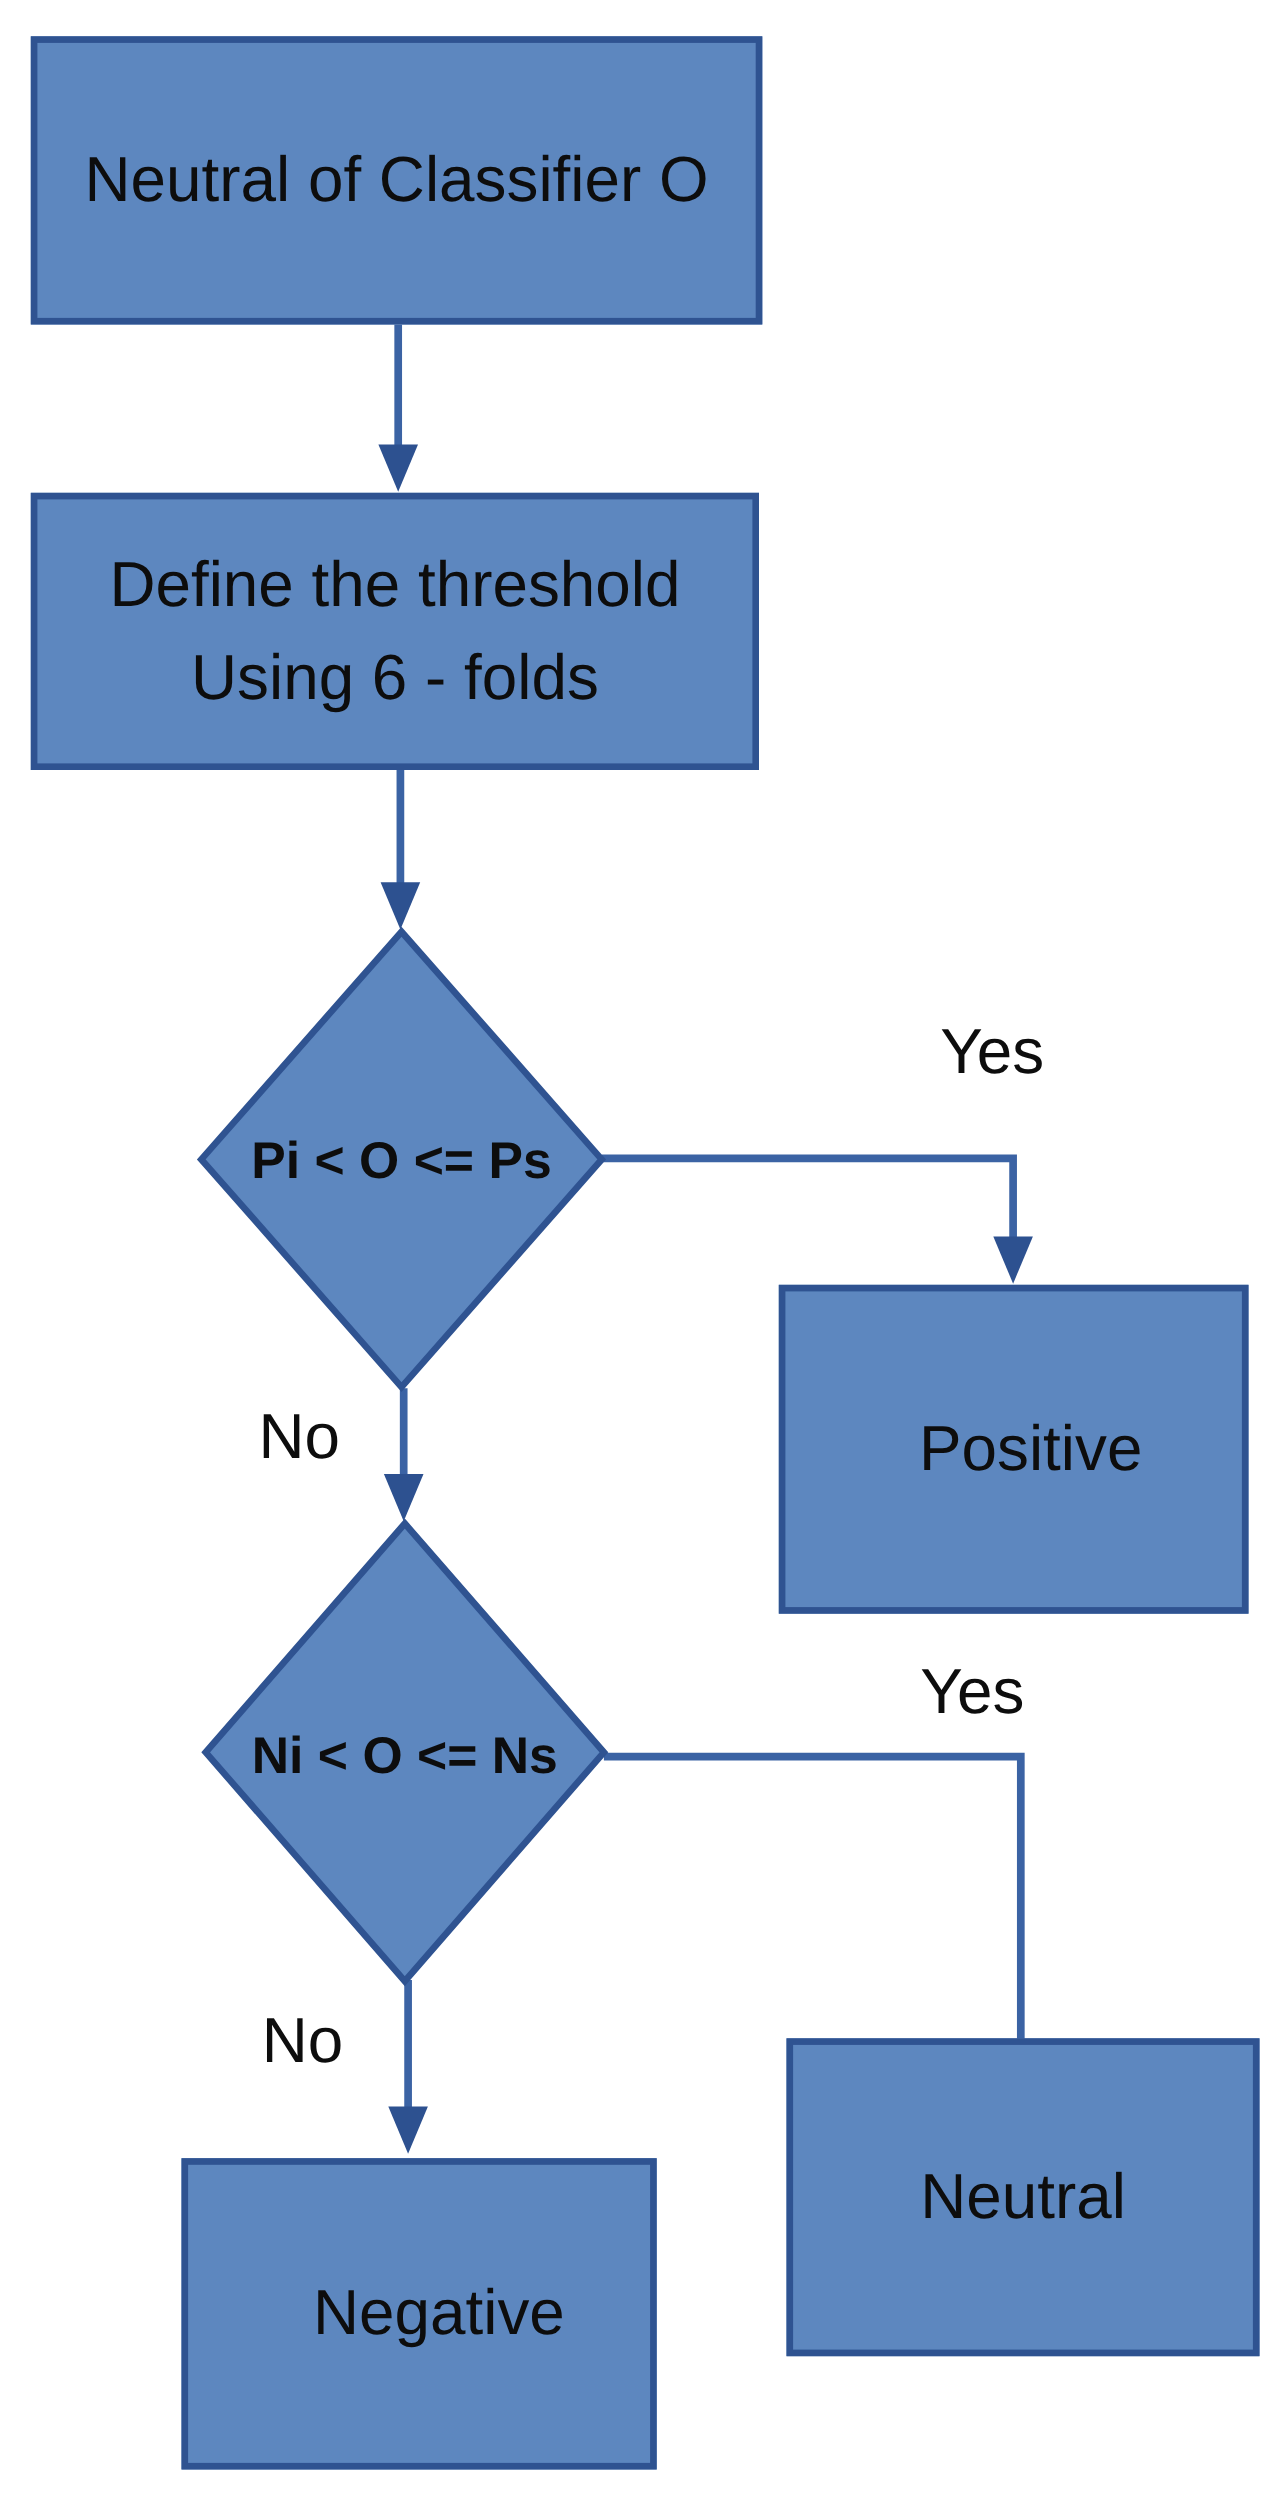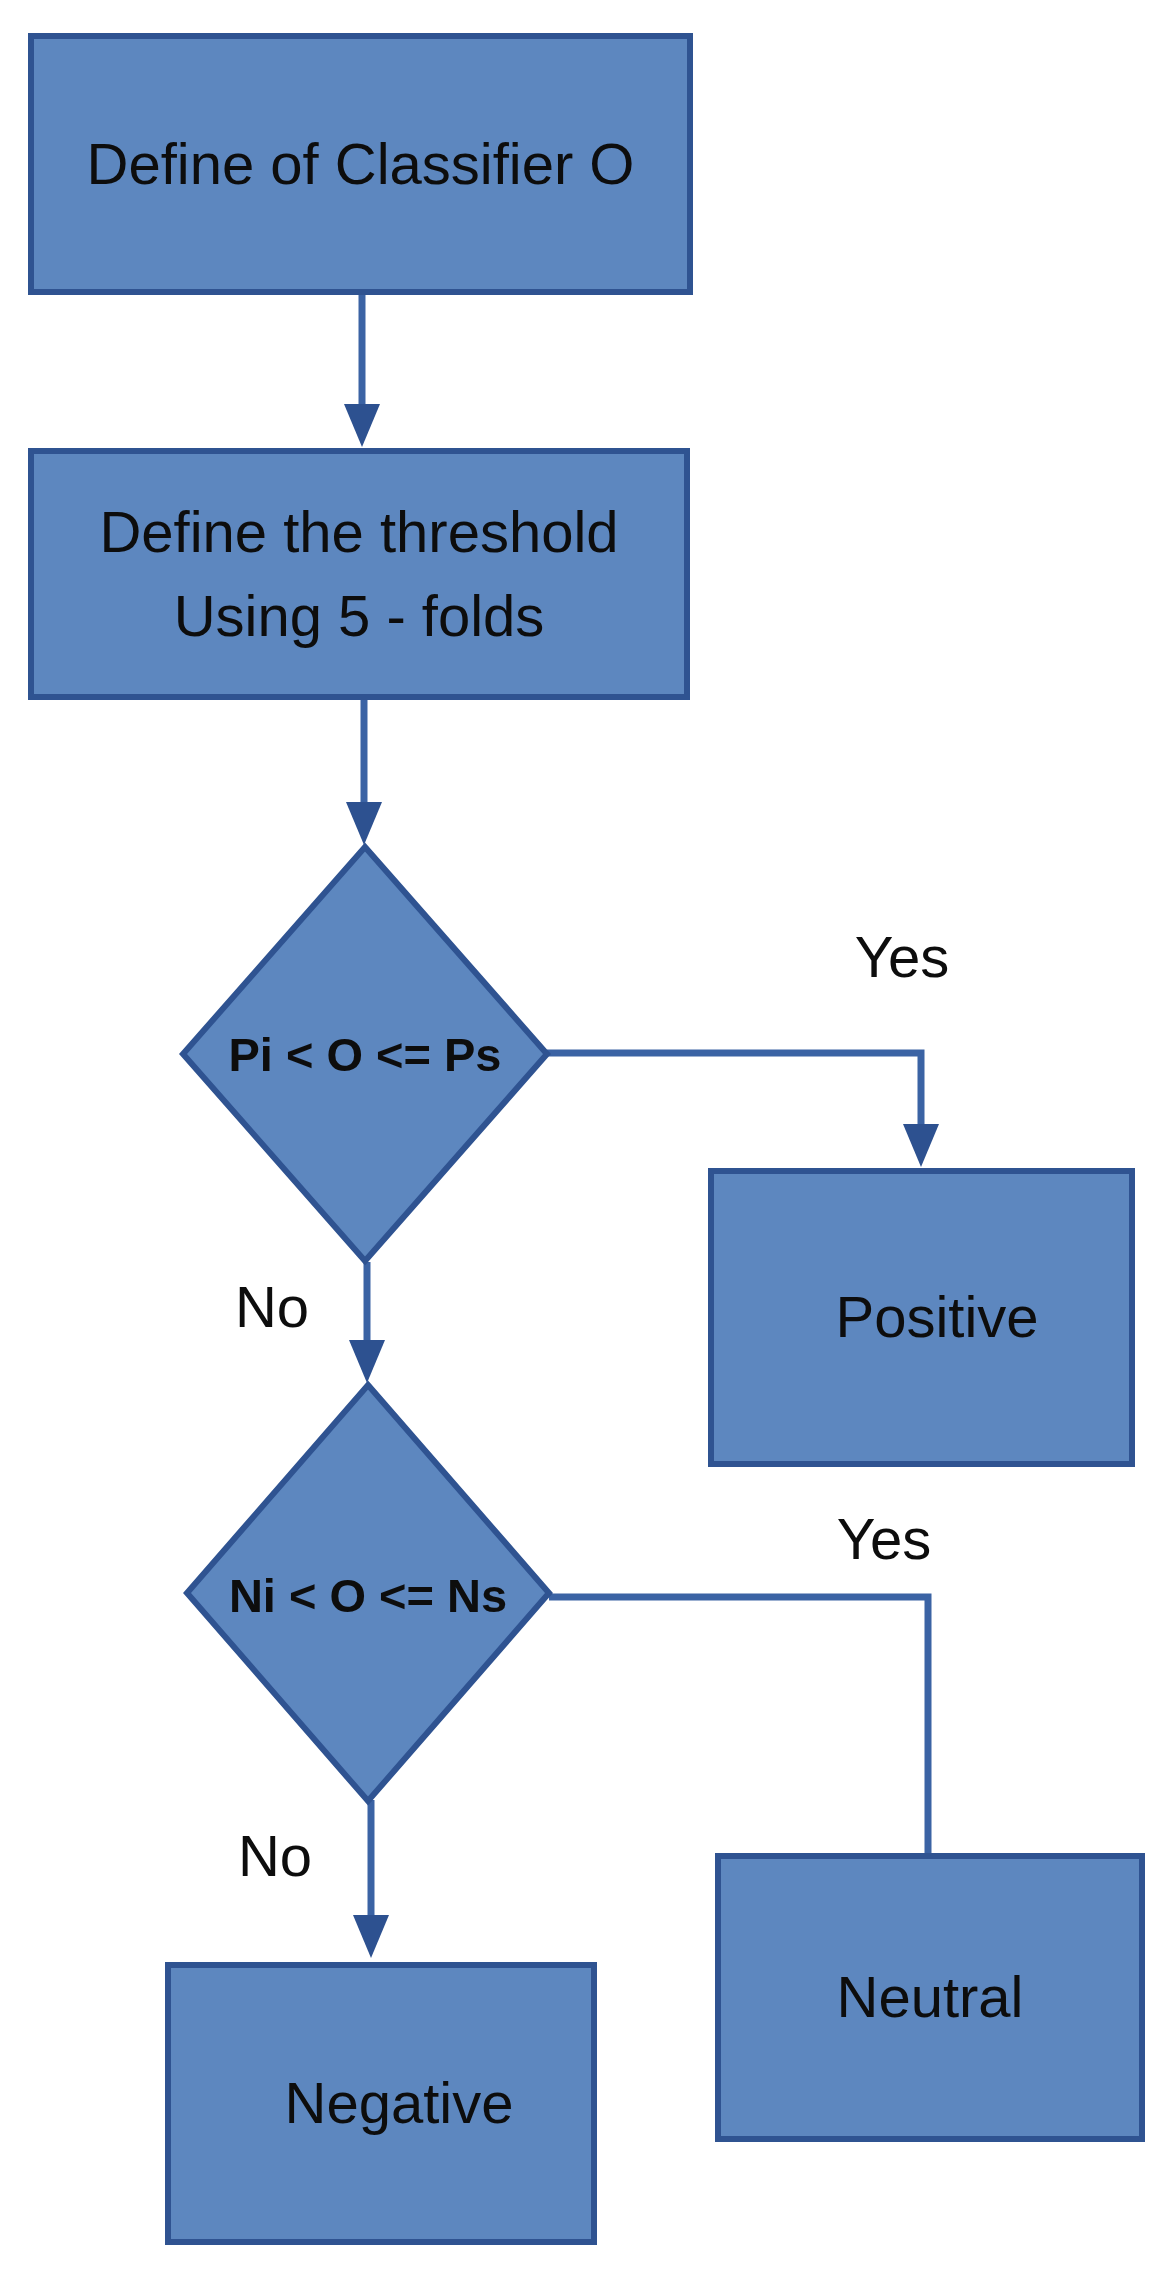--- a/index.html
+++ b/index.html
@@ -106,26 +106,26 @@
     <polygon class="arrowhead" points="928,1950 910,1907 946,1907"></polygon>
 
     <path class="connector" d="M371,1800 L371,1919"></path>
     <polygon class="arrowhead" points="371,1958 353,1915 389,1915"></polygon>
 
     <polygon class="diamond" points="365,847 547,1054 365,1261 183,1054"></polygon>
     <polygon class="diamond" points="368,1385 549,1593 368,1801 187,1593"></polygon>
   </svg>
 
   <div class="node-box" id="node-output">
-    <div class="node-label">Define of Classifier O</div>
+    <div class="node-label">Neutral of Classifier O</div>
   </div>
 
   <div class="node-box" id="node-threshold">
     <div class="node-label">Define the threshold
-Using 5 - folds</div>
+Using 6 - folds</div>
   </div>
 
   <div class="node-box" id="node-positive">
     <div class="node-label">Positive</div>
   </div>
 
   <div class="node-box" id="node-negative">
     <div class="node-label">Negative</div>
   </div>
 

